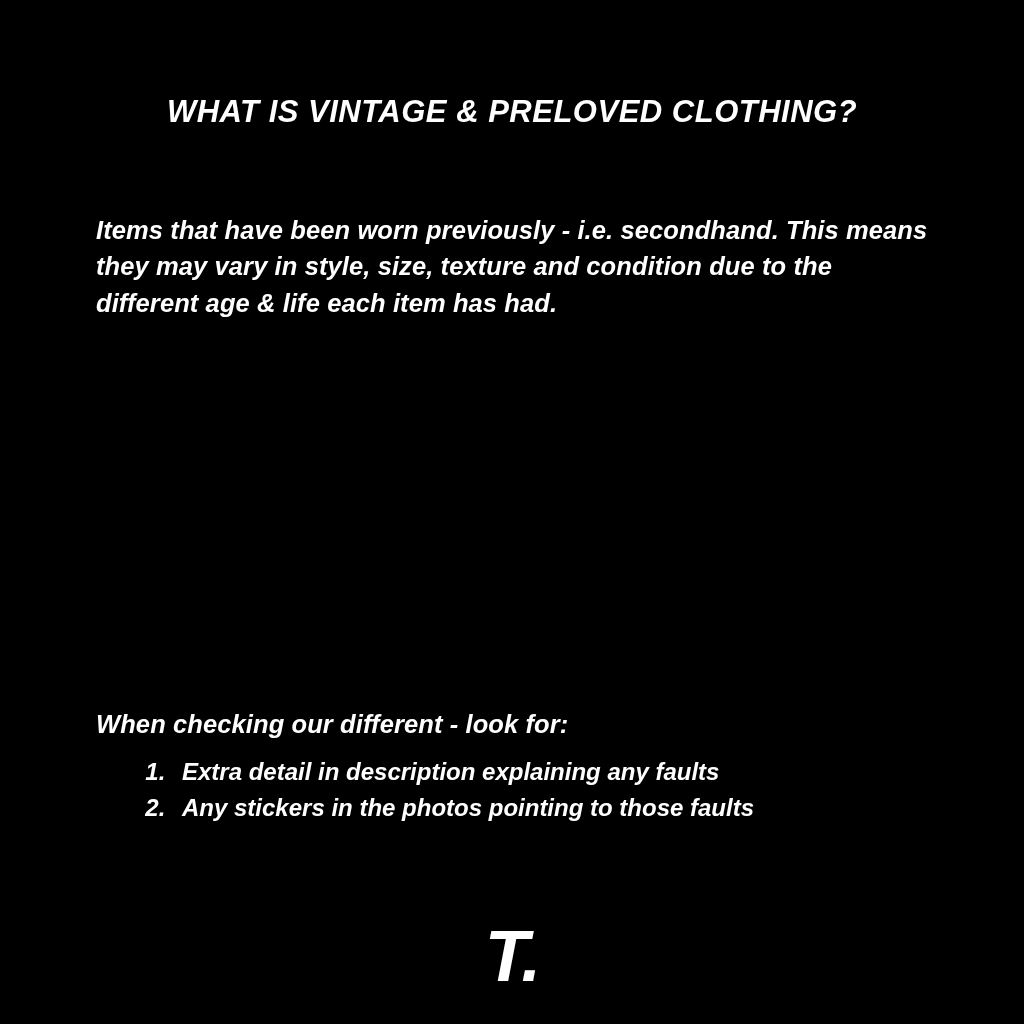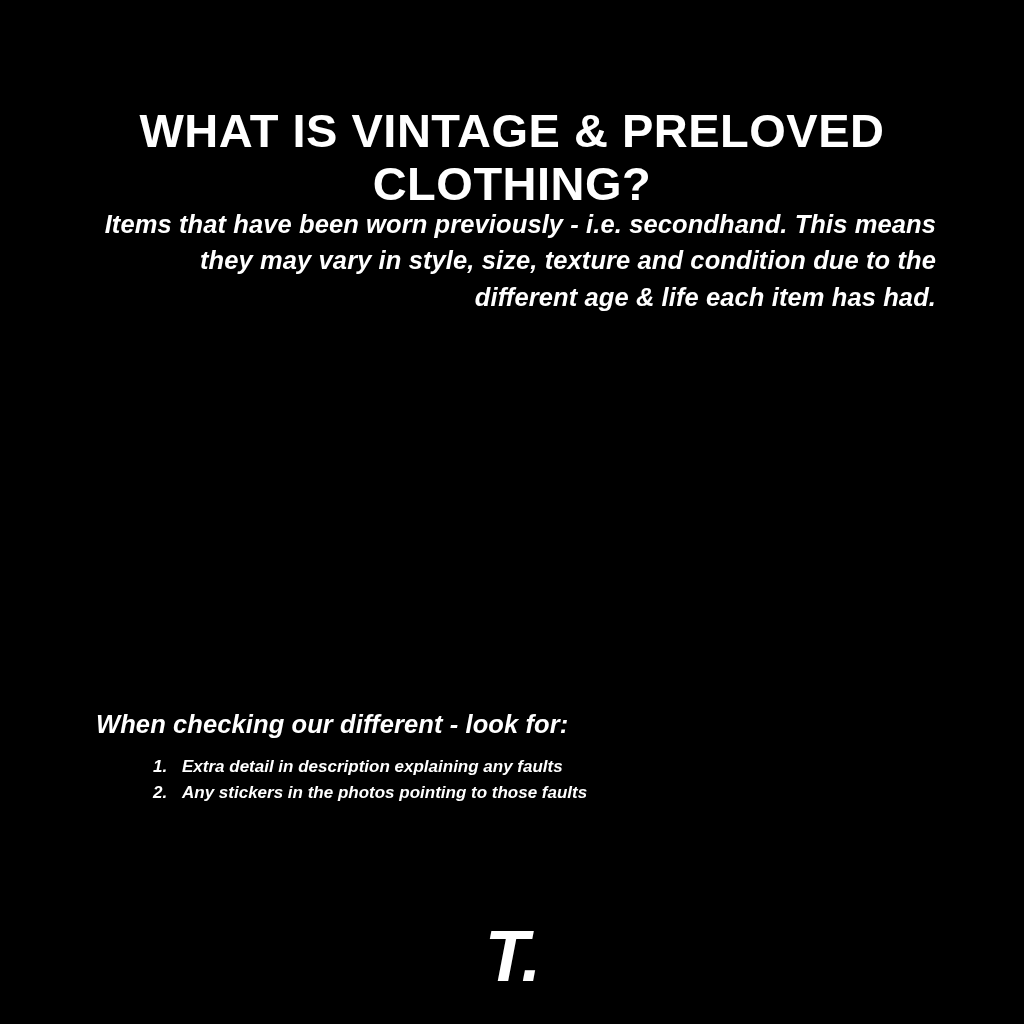--- a/index.html
+++ b/index.html
@@ -27,43 +27,43 @@
     text-align: center;
     letter-spacing: 0.5px;
     line-height: 1.12;
     color: #ffffff;
   }
   .heading-1 {
     position: absolute;
     top: 74px;
     left: 50px;
     width: 924px;
-    font-size: 47px;
+    font-size: 31px;
+    font-style: italic;
   }
   .heading-2 {
     position: absolute;
     top: 375px;
     left: 110px;
     width: 804px;
     font-size: 37px;
   }
   .para {
     position: absolute;
     font-style: italic;
     font-weight: bold;
     font-size: 25.5px;
     line-height: 1.44;
     color: #ffffff;
     letter-spacing: 0.1px;
   }
   .para-1 {
-    top: 180px;
+    top: 186px;
     left: 96px;
     width: 840px;
-    text-align: right;
   }
   .para-2 {
     top: 528px;
     left: 96px;
     width: 840px;
   }
   .para-3 {
     top: 680px;
     left: 96px;
     width: 840px;
@@ -71,21 +71,21 @@
   .list {
     position: absolute;
     top: 754px;
     left: 120px;
     width: 800px;
     margin: 0;
     padding: 0 0 0 52px;
     list-style-type: decimal;
     font-style: italic;
     font-weight: bold;
-    font-size: 17px;
+    font-size: 24px;
     line-height: 1.52;
     color: #ffffff;
   }
   .list li {
     padding-left: 10px;
   }
   .logo {
     position: absolute;
     left: 0;
     top: 920px;

